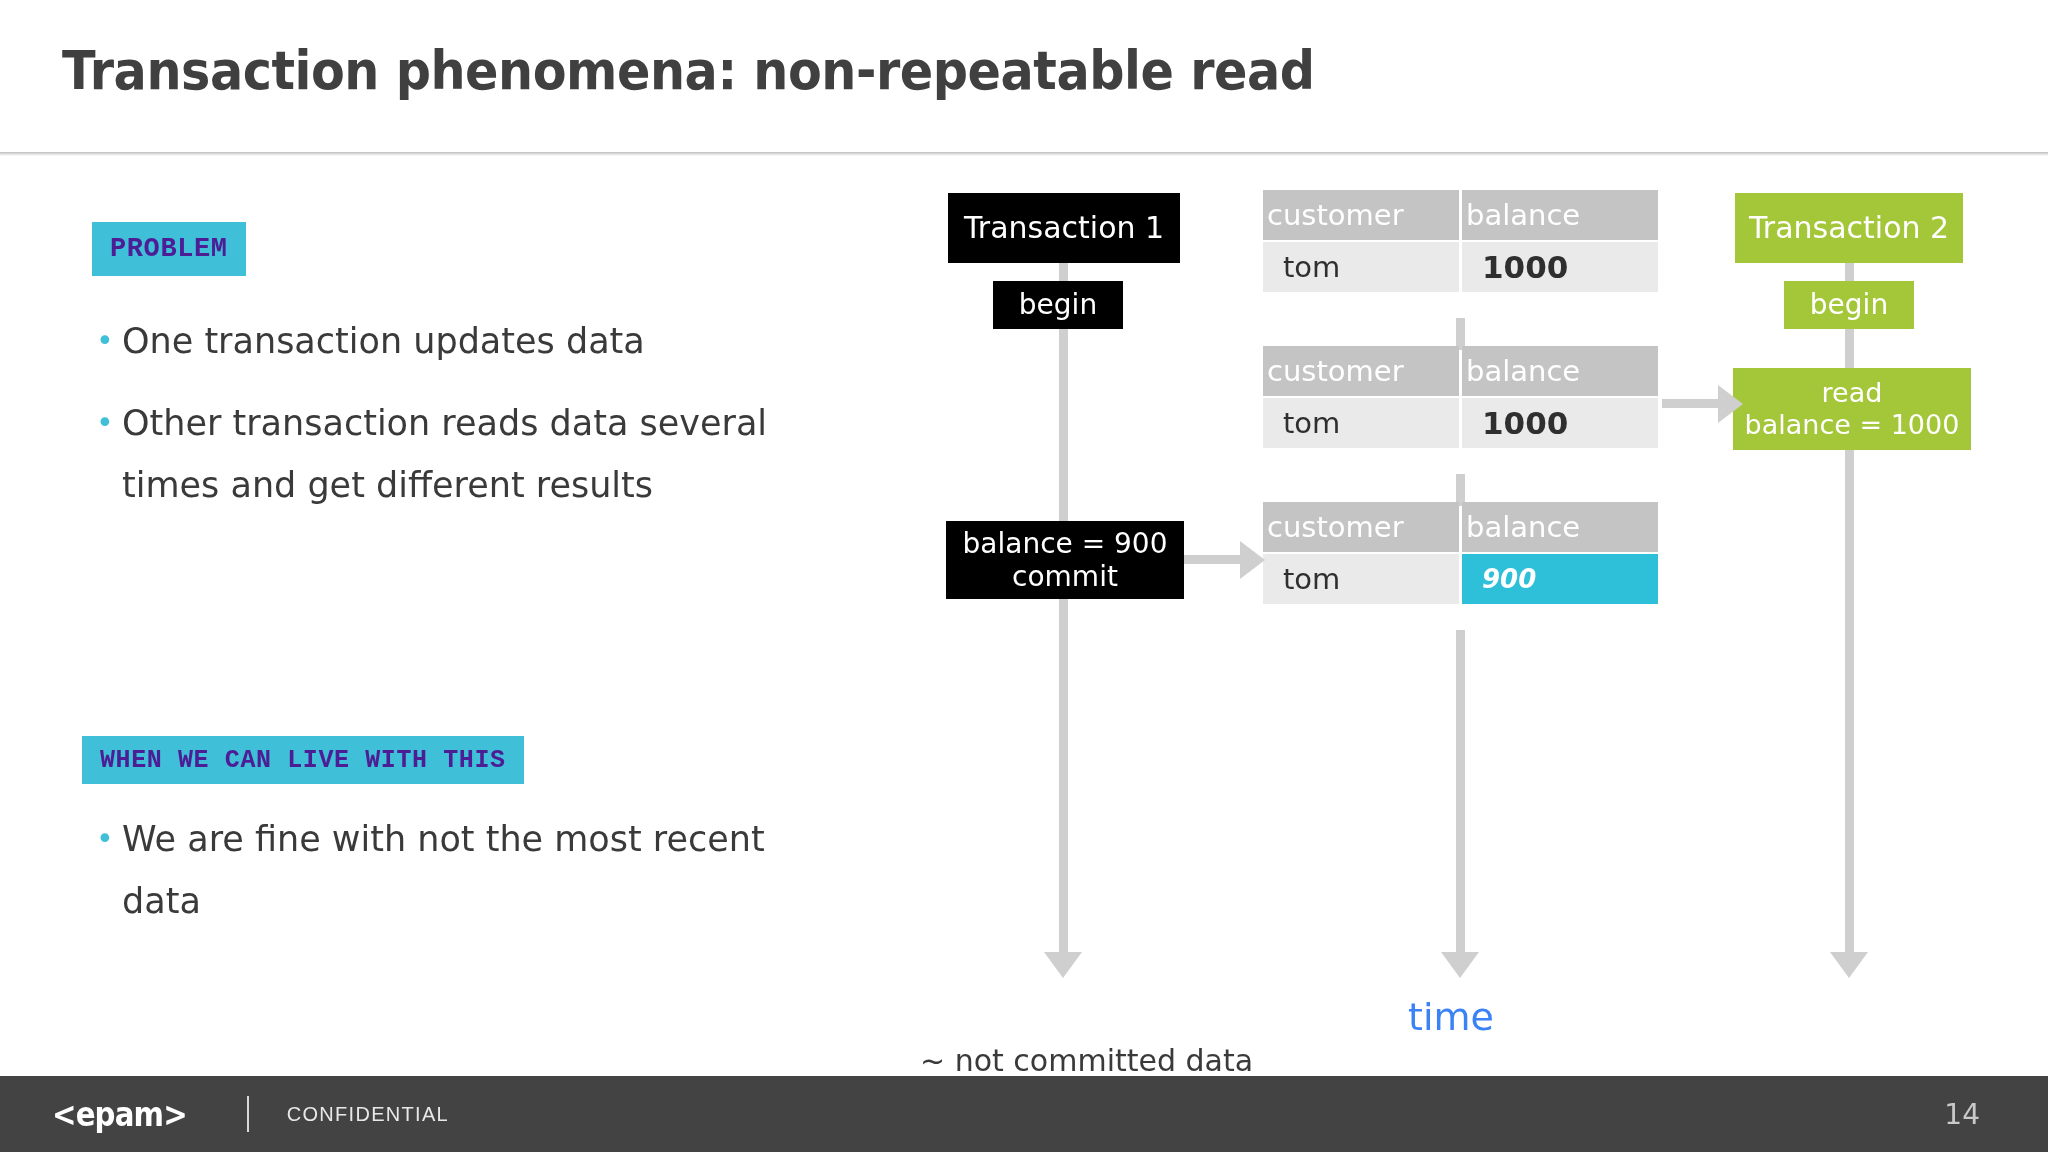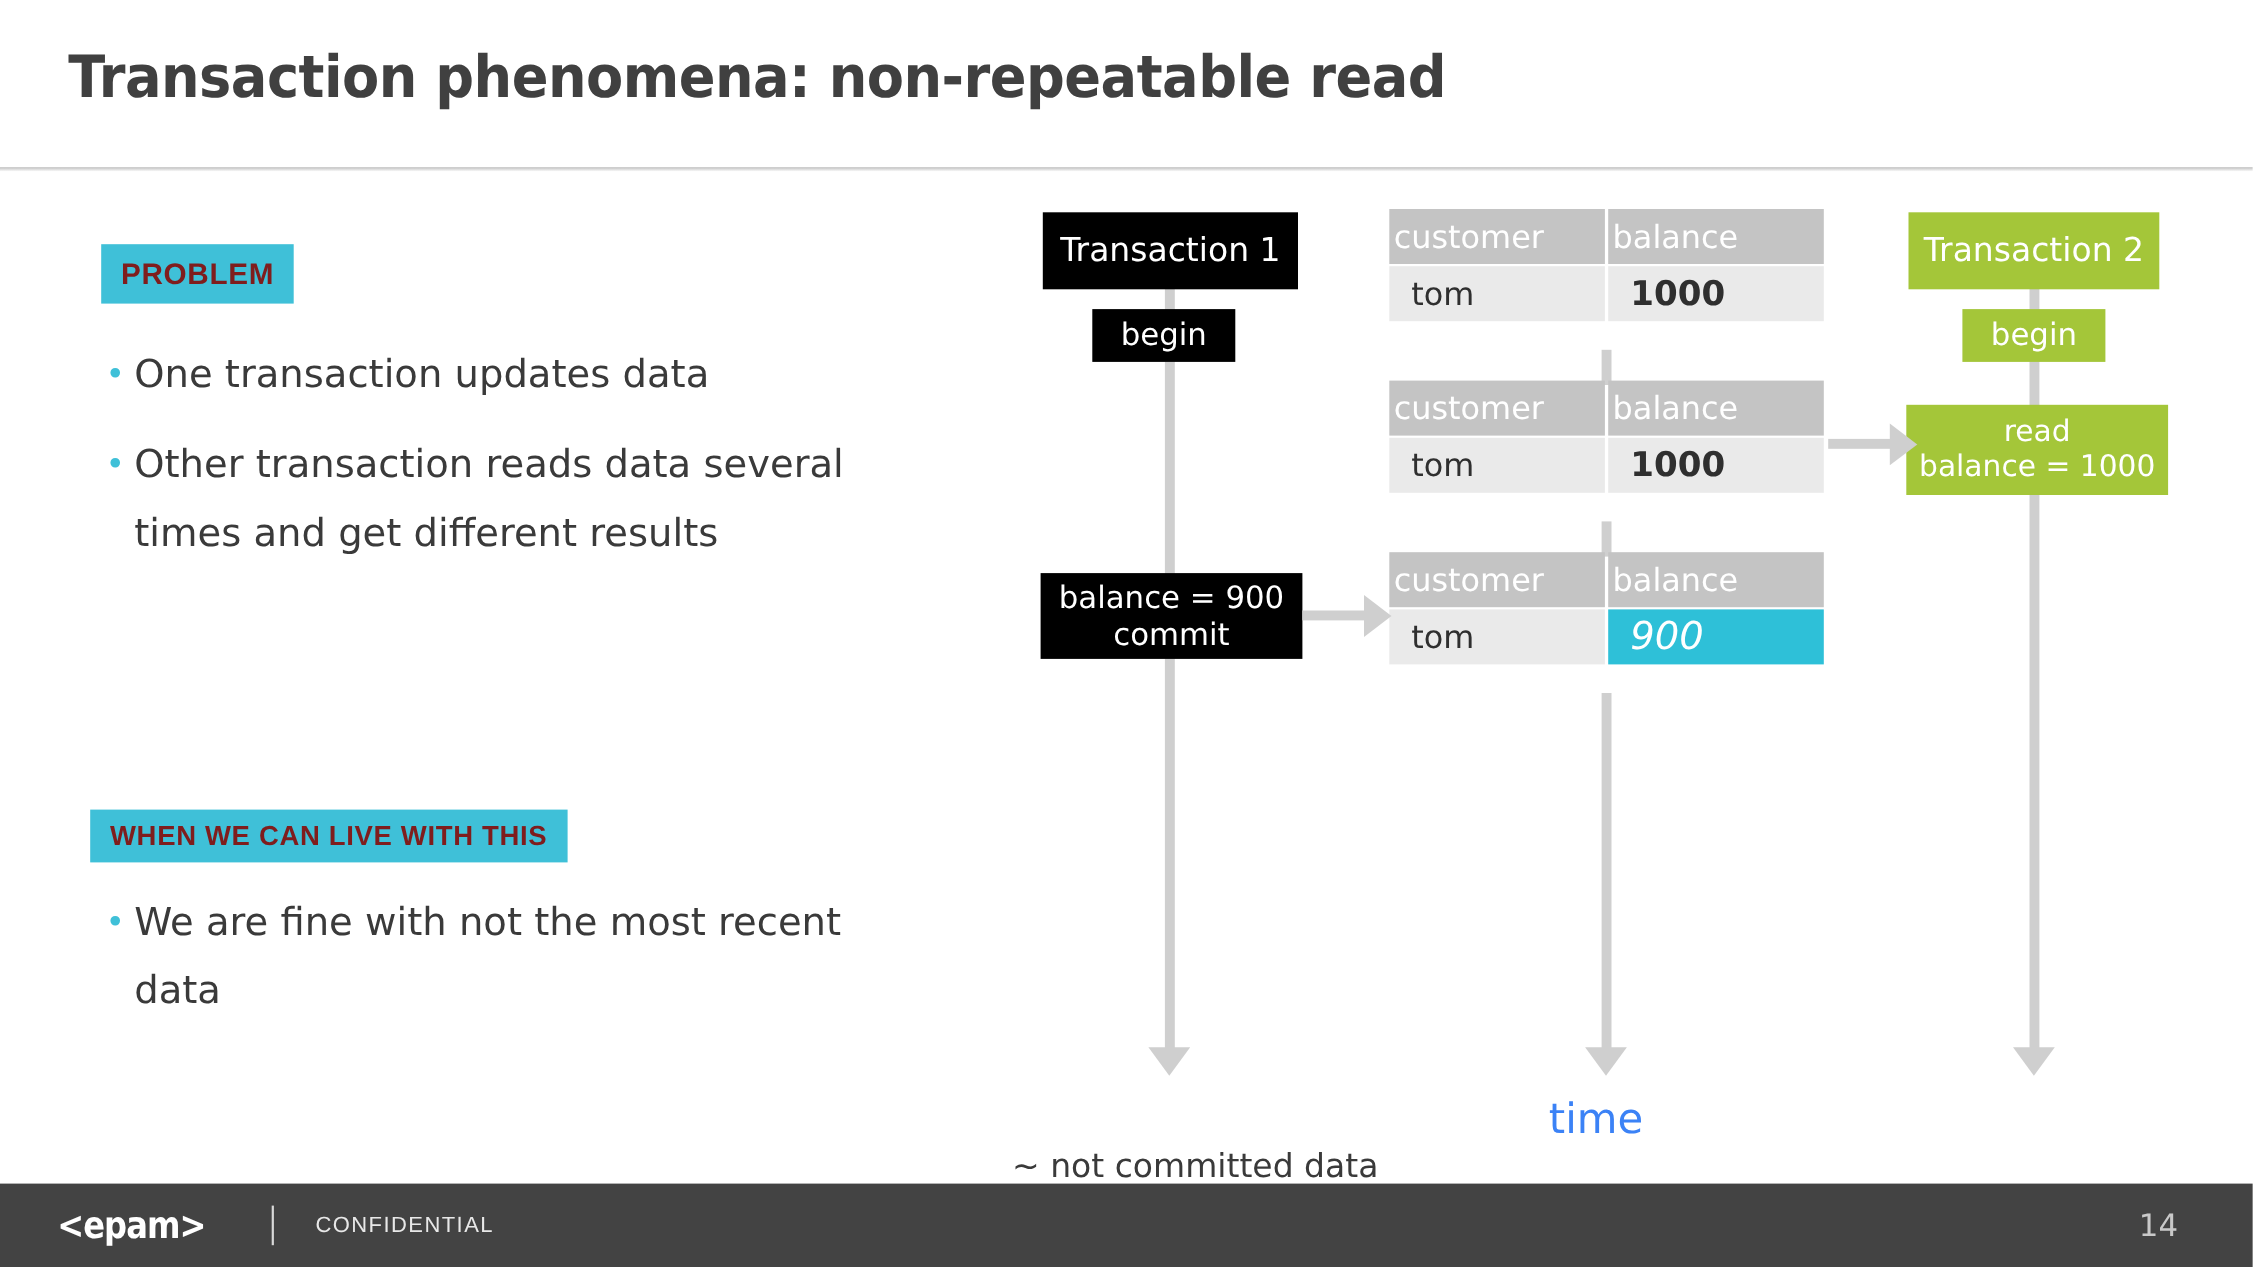--- a/index.html
+++ b/index.html
@@ -32,22 +32,22 @@
   }
   #title-divider {
     position: absolute; left: 0; top: 152px; width: 2048px; height: 4px;
     background: linear-gradient(to bottom, #bdbdbd 0%, #d8d8d8 40%, #ffffff 100%);
   }
 
   
   .badge {
     position: absolute;
     background: #3fc0d8;
-    color: #7f1d1d;
-    font-family: Liberation Sans, sans-serif;
+    color: #4c1d95;
+    font-family: Liberation Mono, monospace;
     font-weight: bold;
     letter-spacing: 0.6px;
     display: flex; align-items: center;
     white-space: nowrap;
   }
   #badge-problem {
     left: 92px; top: 222px; height: 54px; padding: 0 18px;
     font-size: 27px;
   }
   #badge-livewith {
@@ -131,23 +131,23 @@
     background: #eaeaea;
     color: #2f2f2f;
     font-size: 29px;
     display: flex; align-items: center;
     padding-left: 20px;
   }
   .dtable .td.num { font-weight: bold; font-size: 31px; }
   .dtable .td.hl {
     background: #2ec0d8;
     color: #ffffff;
-    font-weight: normal;
+    font-weight: bold;
     font-style: italic;
-    font-size: 35px;
+    font-size: 26px;
   }
 
   #tbl-1 { left: 1263px; top: 190px; }
   #tbl-2 { left: 1263px; top: 346px; }
   #tbl-3 { left: 1263px; top: 502px; }
 
   
   .conn {
     position: absolute;
     height: 9px;

